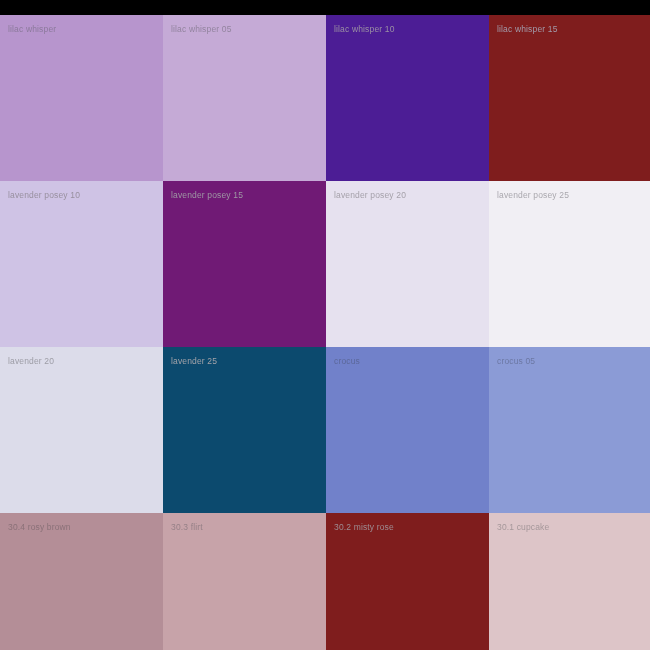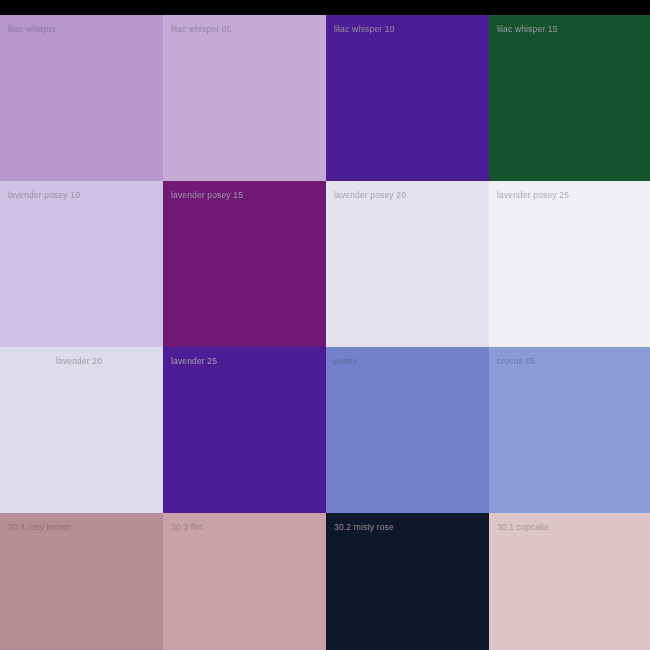--- a/index.html
+++ b/index.html
@@ -66,54 +66,54 @@
   <div id="swatch-grid">
       <div class="swatch" style="background-color: rgb(183, 149, 205);">
         <span class="swatch-label" style="color: rgb(140, 122, 156);">lilac whisper</span>
       </div>
       <div class="swatch" style="background-color: rgb(197, 170, 214);">
         <span class="swatch-label" style="color: rgb(147, 132, 159);">lilac whisper 05</span>
       </div>
       <div class="swatch" style="background-color: #4c1d95;">
         <span class="swatch-label" style="color: rgb(154, 143, 163);">lilac whisper 10</span>
       </div>
-      <div class="swatch" style="background-color: #14532d; padding-left: 28px;">
+      <div class="swatch" style="background-color: #7f1d1d; padding-left: 28px;">
         <span class="swatch-label" style="color: rgb(162, 154, 169);">lilac whisper 15</span>
       </div>
       <div class="swatch" style="background-color: rgb(207, 195, 229); padding-left: 46px;">
         <span class="swatch-label" style="color: rgb(152, 144, 159);">lavender posey 10</span>
       </div>
       <div class="swatch" style="background-color: #701a75;">
         <span class="swatch-label" style="color: rgb(158, 152, 164);">lavender posey 15</span>
       </div>
       <div class="swatch" style="background-color: rgb(230, 225, 239);">
         <span class="swatch-label" style="color: rgb(165, 161, 170);">lavender posey 20</span>
       </div>
       <div class="swatch" style="background-color: rgb(241, 239, 244);">
         <span class="swatch-label" style="color: rgb(170, 168, 174);">lavender posey 25</span>
       </div>
       <div class="swatch" style="background-color: rgb(220, 220, 234);">
-        <span class="swatch-label" style="color: rgb(157, 157, 166); margin-left: 48px;">lavender 20</span>
+        <span class="swatch-label" style="color: rgb(157, 157, 166);">lavender 20</span>
       </div>
-      <div class="swatch" style="background-color: #4c1d95;">
+      <div class="swatch" style="background-color: #0c4a6e;">
         <span class="swatch-label" style="color: rgb(163, 163, 169);">lavender 25</span>
       </div>
       <div class="swatch" style="background-color: rgb(113, 129, 202);">
-        <span class="swatch-label" style="color: rgb(92, 104, 155);">posey</span>
+        <span class="swatch-label" style="color: rgb(92, 104, 155);">crocus</span>
       </div>
       <div class="swatch" style="background-color: rgb(139, 155, 214);">
         <span class="swatch-label" style="color: rgb(108, 120, 164);">crocus 05</span>
       </div>
       <div class="swatch" style="background-color: rgb(180, 142, 151);">
         <span class="swatch-label" style="color: rgb(138, 113, 120);">30.4 rosy brown</span>
       </div>
       <div class="swatch" style="background-color: rgb(199, 163, 169);">
         <span class="swatch-label" style="color: rgb(150, 128, 135);">30.3 flirt</span>
       </div>
-      <div class="swatch" style="background-color: #0f172a; text-decoration: underline;">
+      <div class="swatch" style="background-color: #7f1d1d; text-decoration: underline;">
         <span class="swatch-label" style="color: rgb(158, 140, 146);">30.2 misty rose</span>
       </div>
       <div class="swatch" style="background-color: rgb(221, 197, 200);">
         <span class="swatch-label" style="color: rgb(165, 151, 154);">30.1 cupcake</span>
       </div>
     </div>
 
 </div>
 
 </body></html>

